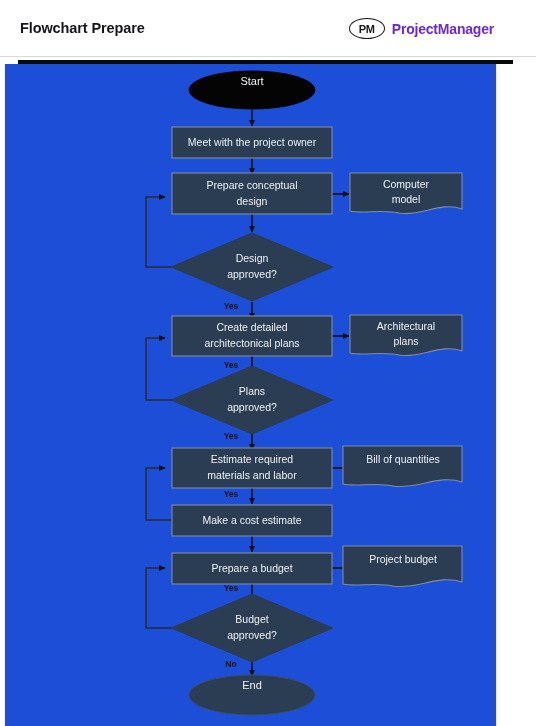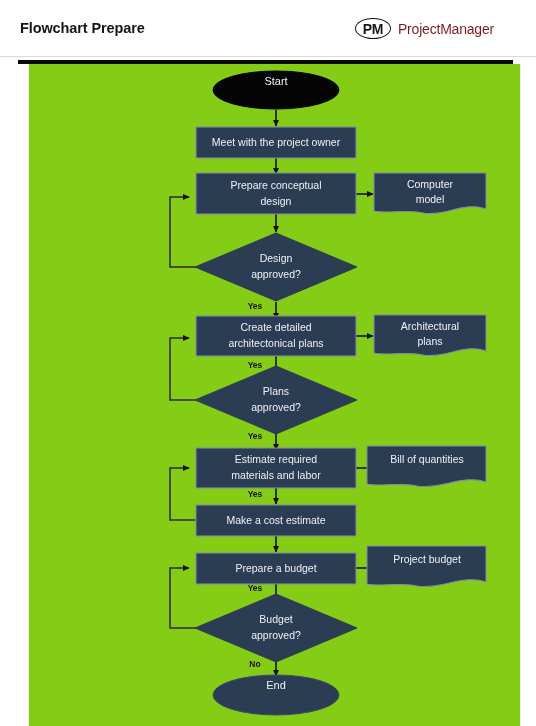--- a/index.html
+++ b/index.html
@@ -52,49 +52,49 @@
   }
   #brand-mark {
     width: 36px;
     height: 21px;
     border-radius: 50%;
     border: 1.7px solid #15161a;
     box-sizing: border-box;
     display: flex;
     align-items: center;
     justify-content: center;
-    font-size: 14px;
+    font-size: 11px;
     font-weight: bold;
     color: #15161a;
     letter-spacing: -0.3px;
   }
   #brand-name {
     font-size: 14px;
-    font-weight: normal;
-    color: #7f1d1d;
+    font-weight: bold;
+    color: #6d28d9;
     letter-spacing: -0.2px;
     white-space: nowrap;
   }
 
   
   #rule {
     position: absolute;
     left: 18px;
     top: 60px;
     width: 495px;
     height: 4px;
     background: #0a0a0a;
   }
   #sheet {
     position: absolute;
-    left: 28px;
+    left: 4px;
     top: 64px;
     width: 493px;
     height: 662px;
-    background: #84cc16;
+    background: #1d4ed8;
     border-left: 1px solid #ececec;
     border-right: 1px solid #ececec;
     box-sizing: border-box;
     overflow: hidden;
   }
   #flow-svg {
     position: absolute;
     left: 0; top: 0;
   }
   .node-label {

